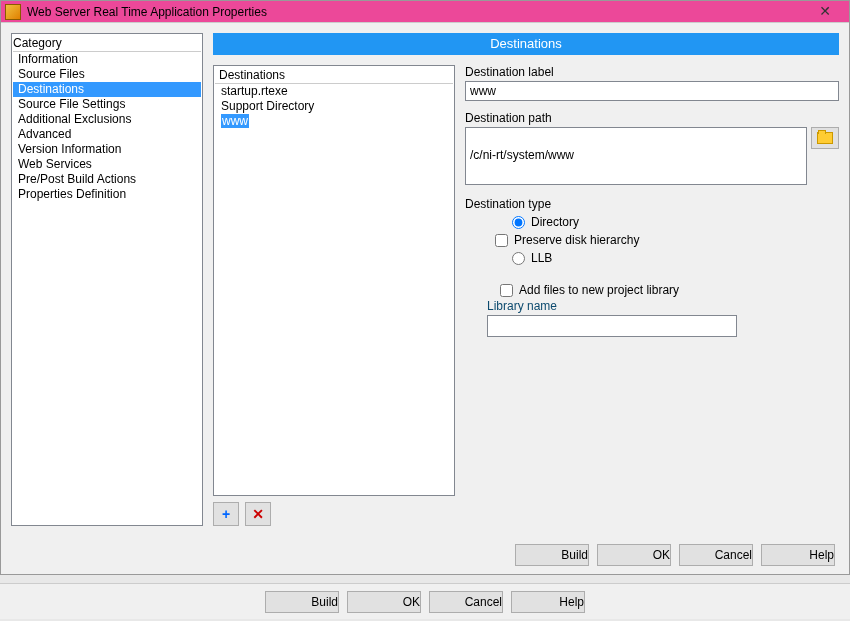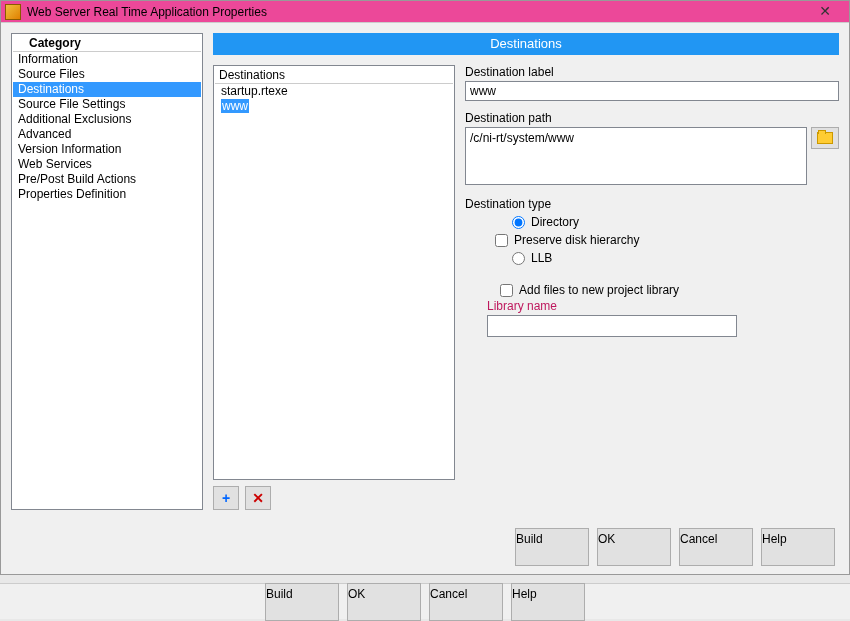--- a/index.html
+++ b/index.html
@@ -4,21 +4,21 @@
   <style>
     * { box-sizing: border-box; font-family: "Segoe UI", Tahoma, sans-serif; font-size: 12px; }
     body { margin: 0; padding: 0; background: #e8e8e8; width: 850px; height: 621px; overflow: hidden; }
     .dialog { width: 850px; height: 575px; background: #f0f0f0; border: 1px solid #999; position: relative; display: flex; flex-direction: column; }
     .titlebar { height: 22px; background: #ec4899; display: flex; align-items: center; padding: 0 4px; border-bottom: 1px solid #ccc; }
     .titlebar .app-icon { width: 16px; height: 16px; background: linear-gradient(135deg,#f0c040,#e08000); border: 1px solid #8a5a00; margin-right: 6px; }
     .titlebar .title { flex: 1; color: #000; }
     .titlebar .close { width: 40px; height: 20px; text-align: center; line-height: 18px; font-size: 14px; color: #333; cursor: default; }
     .body { flex: 1; display: flex; padding: 10px; gap: 10px; }
     .category-panel { width: 192px; background: #fff; border: 1px solid #828790; padding: 1px; overflow: hidden; }
-    .category-panel .hdr { font-weight: bold; padding: 1px 16px; border-bottom: 1px solid #ccc; }
+    .category-panel .hdr { font-weight: normal; padding: 1px 0; border-bottom: 1px solid #ccc; }
     .cat-item { padding: 0 5px; line-height: 15px; cursor: default; white-space: nowrap; }
     .cat-item.selected { background: #3399ff; color: #fff; }
     .right-col { flex: 1; display: flex; flex-direction: column; }
     .page-title { background: #2196f3; color: #fff; text-align: center; height: 22px; line-height: 22px; font-size: 13px; margin-bottom: 10px; }
     .right-content { flex: 1; display: flex; gap: 10px; }
     .dest-list-wrap { display: flex; flex-direction: column; }
     .dest-list { width: 242px; flex: 1; background: #fff; border: 1px solid #828790; padding: 1px; overflow: hidden; }
     .dest-list .colhdr { padding: 1px 4px; border-bottom: 1px solid #ccc; }
     .dest-item { padding: 0 6px; line-height: 15px; cursor: default; white-space: nowrap; }
     .dest-item.selected span.sel { background: #3399ff; color: #fff; padding: 0 1px; }
@@ -26,28 +26,28 @@
     .iconbtn { width: 26px; height: 24px; border: 1px solid #adadad; background: #e1e1e1; display: flex; align-items: center; justify-content: center; font-size: 14px; cursor: default; }
     .iconbtn.add { color: #0066ff; font-weight: bold; }
     .iconbtn.del { color: #cc0000; font-weight: bold; }
     .dest-form { flex: 1; display: flex; flex-direction: column; }
     .lbl { margin-bottom: 2px; color: #000; }
     .textbox { border: 1px solid #828790; background: #fff; padding: 2px 4px; width: 100%; }
     .row { display: flex; align-items: stretch; gap: 4px; }
     .browse-btn { width: 30px; height: 22px; border: 1px solid #adadad; background: #e1e1e1; display: flex; align-items: center; justify-content: center; }
     .folder-icon { width: 16px; height: 12px; background: #fc3; border: 1px solid #c90; position: relative; }
     .folder-icon::before { content: ""; position: absolute; top: -3px; left: 0; width: 6px; height: 3px; background: #fc3; border: 1px solid #c90; border-bottom: none; }
-    .path-area { border: 1px solid #828790; background: #fff; padding: 3px 4px; width: 100%; height: 58px; resize: none; font-family: inherit; }
+    .path-area { border: 1px solid #828790; background: #fff; padding: 20px 4px; width: 100%; height: 58px; resize: none; font-family: inherit; }
     .radio-row, .check-row { display: flex; align-items: center; gap: 4px; line-height: 18px; margin-left: 35px; }
     input[type=radio], input[type=checkbox] { margin: 0 2px 0 0; }
     .indent1 { margin-left: 18px; }
     .indent2 { margin-left: 12px; }
     .libname { margin-left: 22px; width: 250px; height: 22px; }
     .footer { display: flex; justify-content: flex-end; gap: 8px; padding: 8px 14px; }
-    .btn { width: 74px; height: 38px; border: 1px solid #adadad; background: #e1e1e1; text-align: left; line-height: 20px; cursor: default; }
+    .btn { width: 74px; height: 22px; border: 1px solid #adadad; background: #e1e1e1; text-align: right; line-height: 20px; cursor: default; }
     .behind-bar { position: absolute; left: 0; top: 583px; width: 850px; height: 36px; display: flex; align-items: center; justify-content: center; gap: 8px; background: #f0f0f0; border-top: 1px solid #ccc; }
     .behind-bar .btn { width: 74px; }
     .obscured { position: absolute; left: 14px; top: 584px; display: flex; align-items: center; gap: 4px; font-size: 11px; color: #444; }
     .tinyicon { width: 16px; height: 16px; background: linear-gradient(135deg,#88c,#55a); border: 1px solid #447; }
   </style>
 </head>
 <body>
 
 <div class="dialog">
 
@@ -75,20 +75,21 @@
 
     <div class="right-col">
       <div class="page-title">Destinations</div>
 
       <div class="right-content">
 
         <div class="dest-list-wrap">
           <div class="dest-list">
             <div class="colhdr">Destinations</div>
             <div class="dest-item">startup.rtexe</div>
+            <div class="dest-item">Support Directory</div>
             <div class="dest-item selected"><span class="sel">www</span></div>
           </div>
           <div class="btnrow">
             <div class="iconbtn add">+</div>
             <div class="iconbtn del">✕</div>
           </div>
         </div>
 
         <div class="dest-form">
           <div class="lbl">Destination label</div>
@@ -118,21 +119,21 @@
               <input type="radio" name="dtype" style="">
               <span>LLB</span>
             </label>
           </div>
           <div style="height:14px"></div>
 
           <label class="check-row">
             <input type="checkbox" style="">
             <span>Add files to new project library</span>
           </label>
-          <div class="lbl" style="margin-left:22px;color:#be185d">Library name</div>
+          <div class="lbl" style="margin-left:22px;color:#0c4a6e">Library name</div>
           <input class="textbox libname" type="text" disabled="" value="" style="">
         </div>
 
       </div>
     </div>
 
   </div>
 
   <div class="footer">
     <div class="btn">Build</div>

